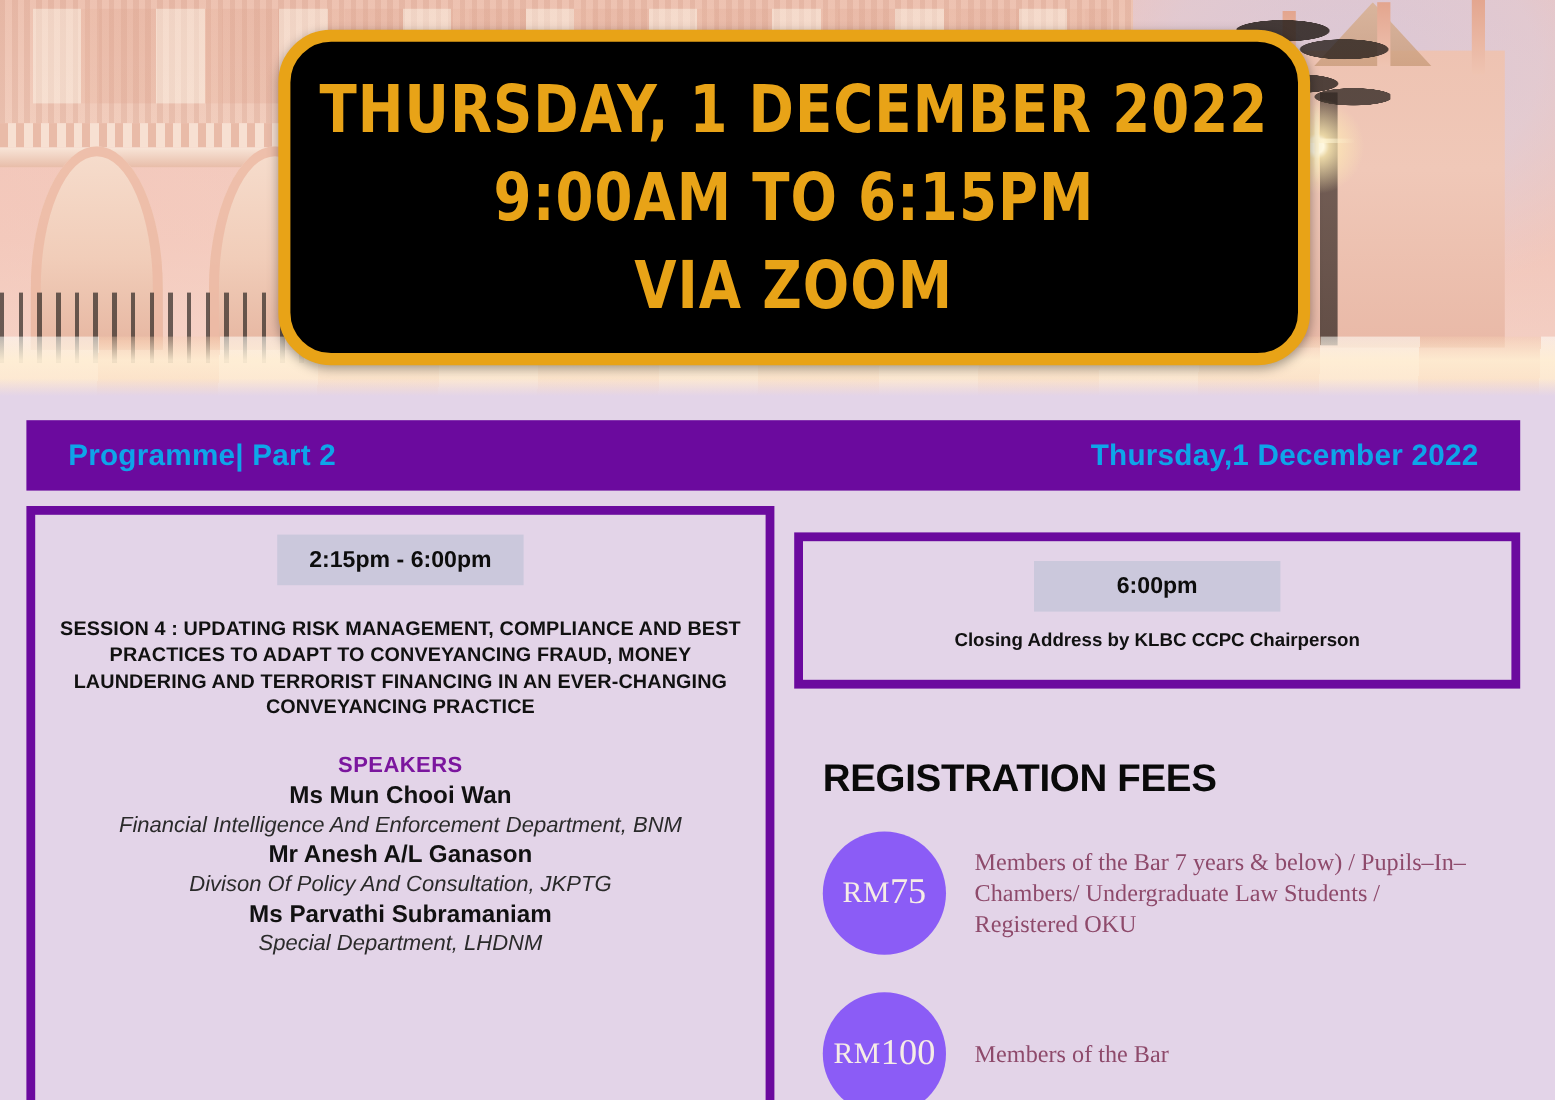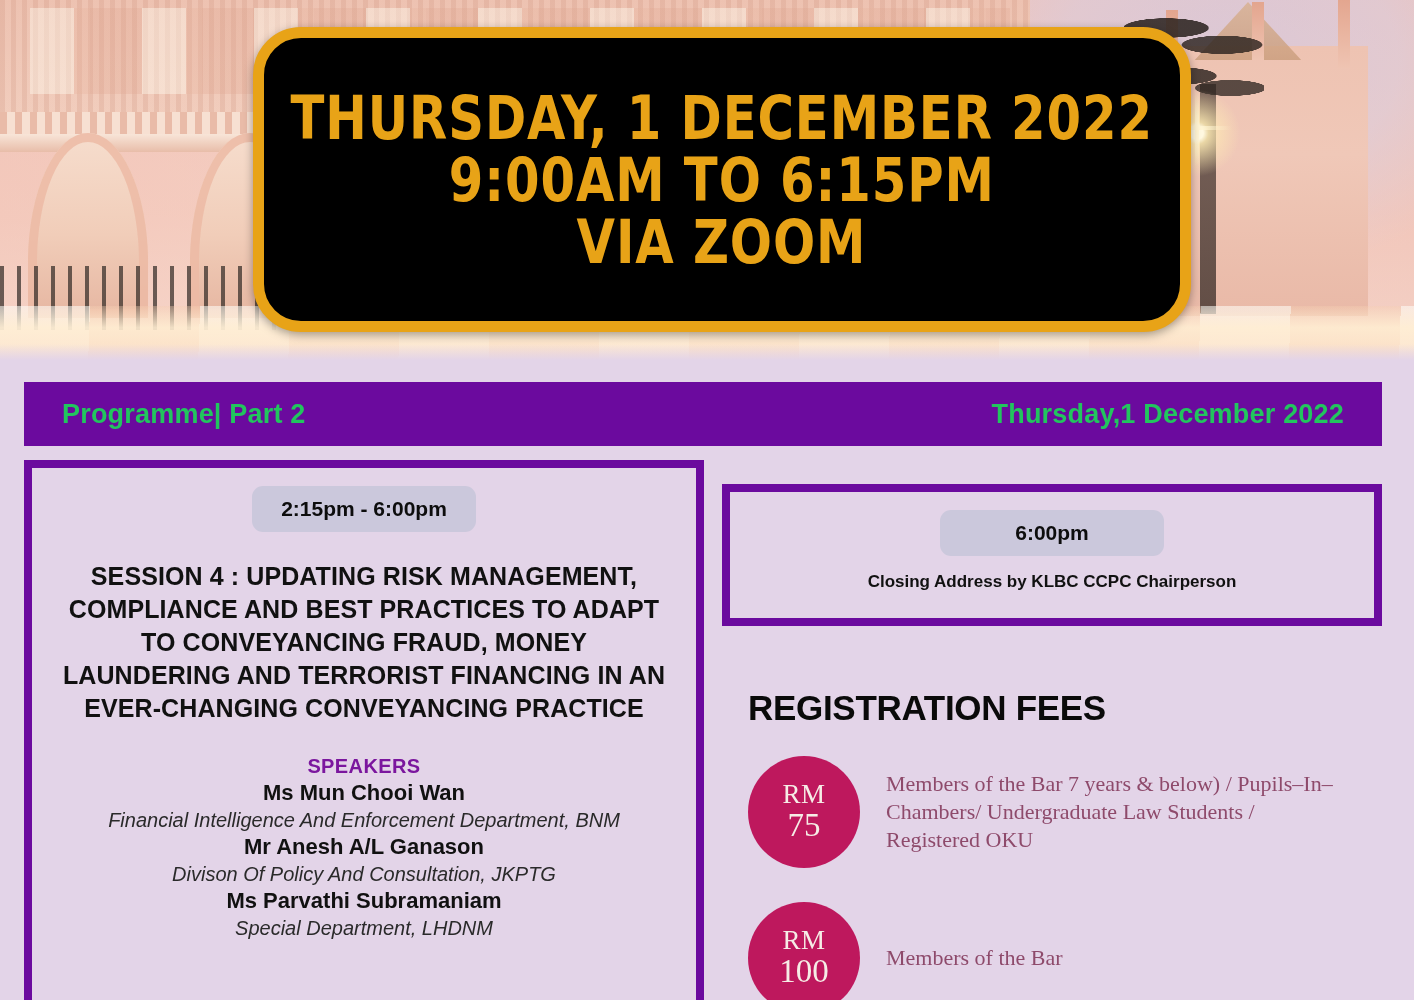--- a/index.html
+++ b/index.html
@@ -121,21 +121,21 @@
   }
 
   
   .plaque {
     position:absolute; left:253px; top:27px; width:938px; height:305px;
     background:#000;
     border:11px solid #e8a317;
     border-radius:48px;
     display:flex; flex-direction:column;
     align-items:center; justify-content:center;
-    gap:2px;
+    gap:20px;
     box-shadow:0 3px 10px rgba(0,0,0,.35);
   }
   .plaque-line {
     color:#e8a317;
     font-family:"DejaVu Sans Condensed","Liberation Sans Narrow","Liberation Sans", sans-serif;
     font-weight:700;
     letter-spacing:1px;
     text-transform:uppercase;
     line-height:1.0;
     transform:scaleX(.92);
@@ -146,21 +146,21 @@
   .pl-3 { font-size:60px; }
 
   
   .prog-bar {
     position:absolute; left:24px; top:382px; width:1358px; height:64px;
     background:#6b0a9e;
     display:flex; align-items:center; justify-content:space-between;
     padding:0 38px;
   }
   .prog-left, .prog-right {
-    color:#22c55e;
+    color:#0ea5e9;
     font-size:27px;
     font-weight:700;
     letter-spacing:.2px;
   }
 
   
   .card {
     position:absolute;
     background:#e3d4e8;
     border:8px solid #6b0a9e;
@@ -173,29 +173,28 @@
   }
   .time-chip {
     margin:18px auto 0;
     background:#cbc8dc;
     color:#0d0d0d;
     font-size:21px;
     font-weight:700;
     text-align:center;
     padding:11px 0;
     width:224px;
-    border-radius:11px;
   }
   .time-chip-wide { width:224px; }
 
   .session-title {
     margin:28px 22px 0;
     text-align:center;
     color:#111111;
-    font-size:25px;
+    font-size:18px;
     font-weight:700;
     line-height:1.32;
     text-transform:uppercase;
     letter-spacing:.1px;
   }
   .speakers-head {
     margin-top:30px;
     text-align:center;
     color:#7b169e;
     font-size:20px;
@@ -238,23 +237,23 @@
     letter-spacing:-.3px;
   }
   .fee-row {
     display:flex; align-items:center; gap:26px;
     margin-top:28px;
   }
   .fee-badge {
     flex:0 0 auto;
     width:112px; height:112px;
     border-radius:50%;
-    background:#be185d;
+    background:#8b5cf6;
     color:#f6ece6;
-    display:flex; flex-direction:column;
+    display:flex; flex-direction:row;
     align-items:center; justify-content:center;
     font-family:"Liberation Serif","DejaVu Serif", serif;
     line-height:1.02;
   }
   .fee-rm   { font-size:27px; letter-spacing:.5px; }
   .fee-amt  { font-size:33px; }
   .fee-desc {
     color:#8e4a6b;
     font-family:"Liberation Serif","DejaVu Serif", serif;
     font-size:22px;

